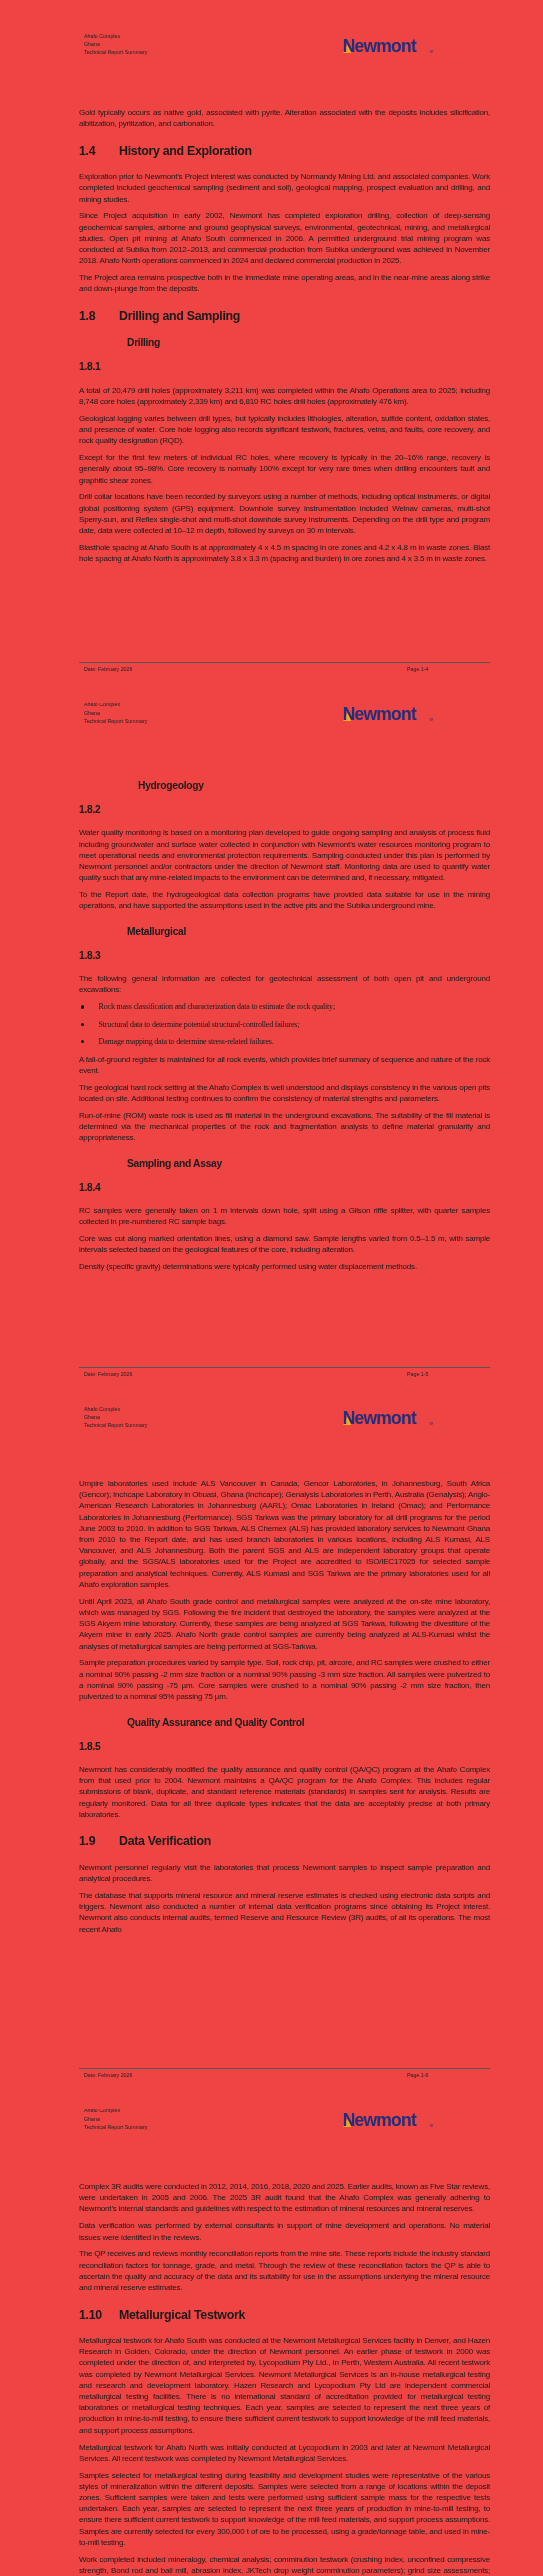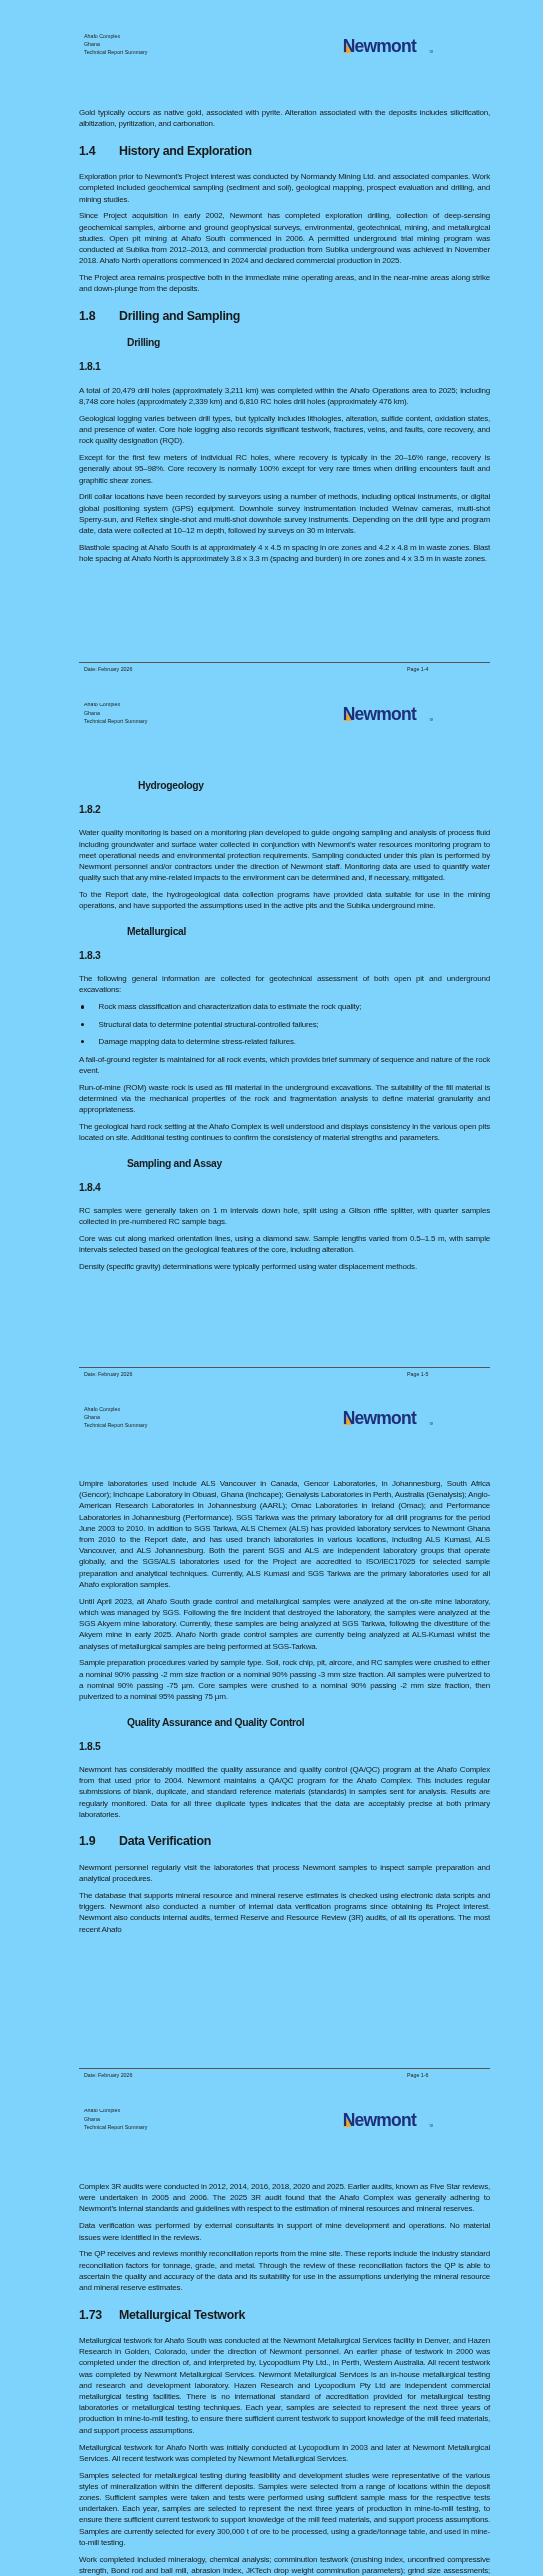--- a/index.html
+++ b/index.html
@@ -1,28 +1,28 @@
 <!DOCTYPE html>
 <html style="font-size:8.2px"><head>
 <meta charset="utf-8">
 <style>
   html, body { margin:0; padding:0; background:#ffffff; }
   body { width:544px; font-family:"Liberation Sans", sans-serif; color:#1a1a1a; }
-  .page { position:relative; width:544px; height:703px; box-sizing:border-box; overflow:hidden; background:#7dd3fc; }
+  .page { position:relative; width:544px; height:703px; box-sizing:border-box; overflow:hidden; background:#ef4444; }
   .hdr { position:absolute; left:84px; top:32px; font-size:6px; line-height:8.2px; color:#222; transform:scaleX(0.88); transform-origin:left top; }
   .hdr div { white-space:nowrap; }
   .logo { position:absolute; left:342px; top:36px; width:93px; height:20.6px; }
   .logo svg { display:block; }
   .content { position:absolute; left:79px; width:411px; top:106px; }
   p.body { margin:0 0 5.7px 0; font-size:8px; line-height:11.2px; text-align:justify; letter-spacing:-0.2px; word-spacing:0px; }
   h2.sec { margin:14.4px 0 13.4px 0; font-size:12.4px; font-weight:bold; letter-spacing:-0.3px; display:flex; }
   h3.sub { margin:14.4px 0 12.4px 0; font-size:10.3px; font-weight:bold; letter-spacing:-0.3px; display:flex; }
   .num2 { display:inline-block; width:40px; }
   .num3 { display:inline-block; width:48px;margin-top:24px; }
-  ul.bul { list-style:none; margin:0 0 4.1px 0; padding:0; }
+  ul.bul { list-style:none; margin:0 0 4.1px 0; padding:0;font-family:Liberation Serif, serif; }
   ul.bul li { position:relative; padding-left:19.6px; font-size:8px; line-height:11.2px; margin-bottom:6.2px; letter-spacing:-0.2px; }
   ul.bul li .dot { position:absolute; left:1.5px; top:4.1px; width:3.1px; height:3.1px; border-radius:50%; background:#111; }
   .ftr { position:absolute; left:79px; width:411px; top:560px; border-top:0.8px solid #555; }
   .ftr-date { position:absolute; left:4.6px; top:3.1px; font-size:6px; color:#222; white-space:nowrap; transform:scaleX(0.88); transform-origin:left top; }
   .ftr-page { position:absolute; left:328px; top:3.1px; font-size:6px; color:#222; white-space:nowrap; transform:scaleX(0.88); transform-origin:left top; }
 </style>
 </head>
 <body>
 
 <div class="page">
@@ -91,22 +91,22 @@
         <span class="num3">1.8.3</span>
         <span>Metallurgical</span>
       </h3>
     <p class="body">The following general information are collected for geotechnical assessment of both open pit and underground excavations:</p>
     <ul class="bul">
       <li><span class="dot"></span><span>Rock mass classification and characterization data to estimate the rock quality;</span></li>
       <li><span class="dot"></span><span>Structural data to determine potential structural-controlled failures;</span></li>
       <li><span class="dot"></span><span>Damage mapping data to determine stress-related failures.</span></li>
     </ul>
     <p class="body">A fall-of-ground register is maintained for all rock events, which provides brief summary of sequence and nature of the rock event.</p>
+    <p class="body">The geological hard rock setting at the Ahafo Complex is well understood and displays consistency in the various open pits located on site.  Additional testing continues to confirm the consistency of material strengths and parameters.</p>
     <p class="body">Run-of-mine (ROM) waste rock is used as fill material in the underground excavations.  The suitability of the fill material is determined via the mechanical properties of the rock and fragmentation analysis to define material granularity and appropriateness.</p>
-    <p class="body">The geological hard rock setting at the Ahafo Complex is well understood and displays consistency in the various open pits located on site.  Additional testing continues to confirm the consistency of material strengths and parameters.</p>
     <h3 class="sub">
         <span class="num3">1.8.4</span>
         <span>Sampling and Assay</span>
       </h3>
     <p class="body">RC samples were generally taken on 1 m intervals down hole, split using a Gilson riffle splitter, with quarter samples collected in pre-numbered RC sample bags.</p>
     <p class="body">Core was cut along marked orientation lines, using a diamond saw.  Sample lengths varied from 0.5–1.5 m, with sample intervals selected based on the geological features of the core, including alteration.</p>
     <p class="body">Density (specific gravity) determinations were typically performed using water displacement methods.</p>
   </div>
   <div class="ftr" style="top:664px;">
     <span class="ftr-date">Date:  February 2026</span>
@@ -160,21 +160,21 @@
       <polygon points="2,33 18,33 10,17" fill="#f5a623"></polygon>
       <text x="1" y="32" font-family="Liberation Sans, sans-serif" font-weight="bold" font-size="34" fill="#1f2f7a" letter-spacing="-1.5" class="logo-text">Newmont</text>
       <text x="169" y="33" font-family="Liberation Sans, sans-serif" font-size="5" fill="#1f2f7a" class="logo-tm">TM</text>
     </svg>
   </div>
   <div class="content" style="top:72px;">
     <p class="body">Complex 3R audits were conducted in 2012, 2014, 2016, 2018, 2020 and 2025.  Earlier audits, known as Five Star reviews, were undertaken in 2005 and 2006.  The 2025 3R audit found that the Ahafo Complex was generally adhering to Newmont’s internal standards and guidelines with respect to the estimation of mineral resources and mineral reserves.</p>
     <p class="body">Data verification was performed by external consultants in support of mine development and operations.  No material issues were identified in the reviews.</p>
     <p class="body">The QP receives and reviews monthly reconciliation reports from the mine site.  These reports include the industry standard reconciliation factors for tonnage, grade, and metal.  Through the review of these reconciliation factors the QP is able to ascertain the quality and accuracy of the data and its suitability for use in the assumptions underlying the mineral resource and mineral reserve estimates.</p>
     <h2 class="sec">
-        <span class="num2">1.73</span>
+        <span class="num2">1.10</span>
         <span>Metallurgical Testwork</span>
       </h2>
     <p class="body">Metallurgical testwork for Ahafo South was conducted at the Newmont Metallurgical Services facility in Denver, and Hazen Research in Golden, Colorado, under the direction of Newmont personnel.  An earlier phase of testwork in 2000 was completed under the direction of, and interpreted by, Lycopodium Pty Ltd., in Perth, Western Australia.  All recent testwork was completed by Newmont Metallurgical Services.  Newmont Metallurgical Services is an in-house metallurgical testing and research and development laboratory.  Hazen Research and Lycopodium Pty Ltd are independent commercial metallurgical testing facilities.  There is no international standard of accreditation provided for metallurgical testing laboratories or metallurgical testing techniques.  Each year, samples are selected to represent the next three years of production in mine-to-mill testing, to ensure there sufficient current testwork to support knowledge of the mill feed materials, and support process assumptions.</p>
     <p class="body">Metallurgical testwork for Ahafo North was initially conducted at Lycopodium in 2003 and later at Newmont Metallurgical Services.  All recent testwork was completed by Newmont Metallurgical Services.</p>
     <p class="body">Samples selected for metallurgical testing during feasibility and development studies were representative of the various styles of mineralization within the different deposits.  Samples were selected from a range of locations within the deposit zones.  Sufficient samples were taken and tests were performed using sufficient sample mass for the respective tests undertaken.  Each year, samples are selected to represent the next three years of production in mine-to-mill testing, to ensure there sufficient current testwork to support knowledge of the mill feed materials, and support process assumptions.  Samples are currently selected for every 300,000 t of ore to be processed, using a grade/tonnage table, and used in mine-to-mill testing.</p>
     <p class="body">Work completed included mineralogy, chemical analysis; comminution testwork (crushing index, unconfined compressive strength, Bond rod and ball mill, abrasion index, JKTech drop weight comminution parameters); grind size assessments; heap leaching; gravity concentration and gravity-recoverable gold tests; flash and conventional flotation tests; variability leach tests, evaluation of leaching retention times; reagent consumption, determination of thickening and slurry pumping characteristics, tailings characterization and geochemistry; and cyanide destruction testwork.</p>
   </div>
 
 </div>
 

